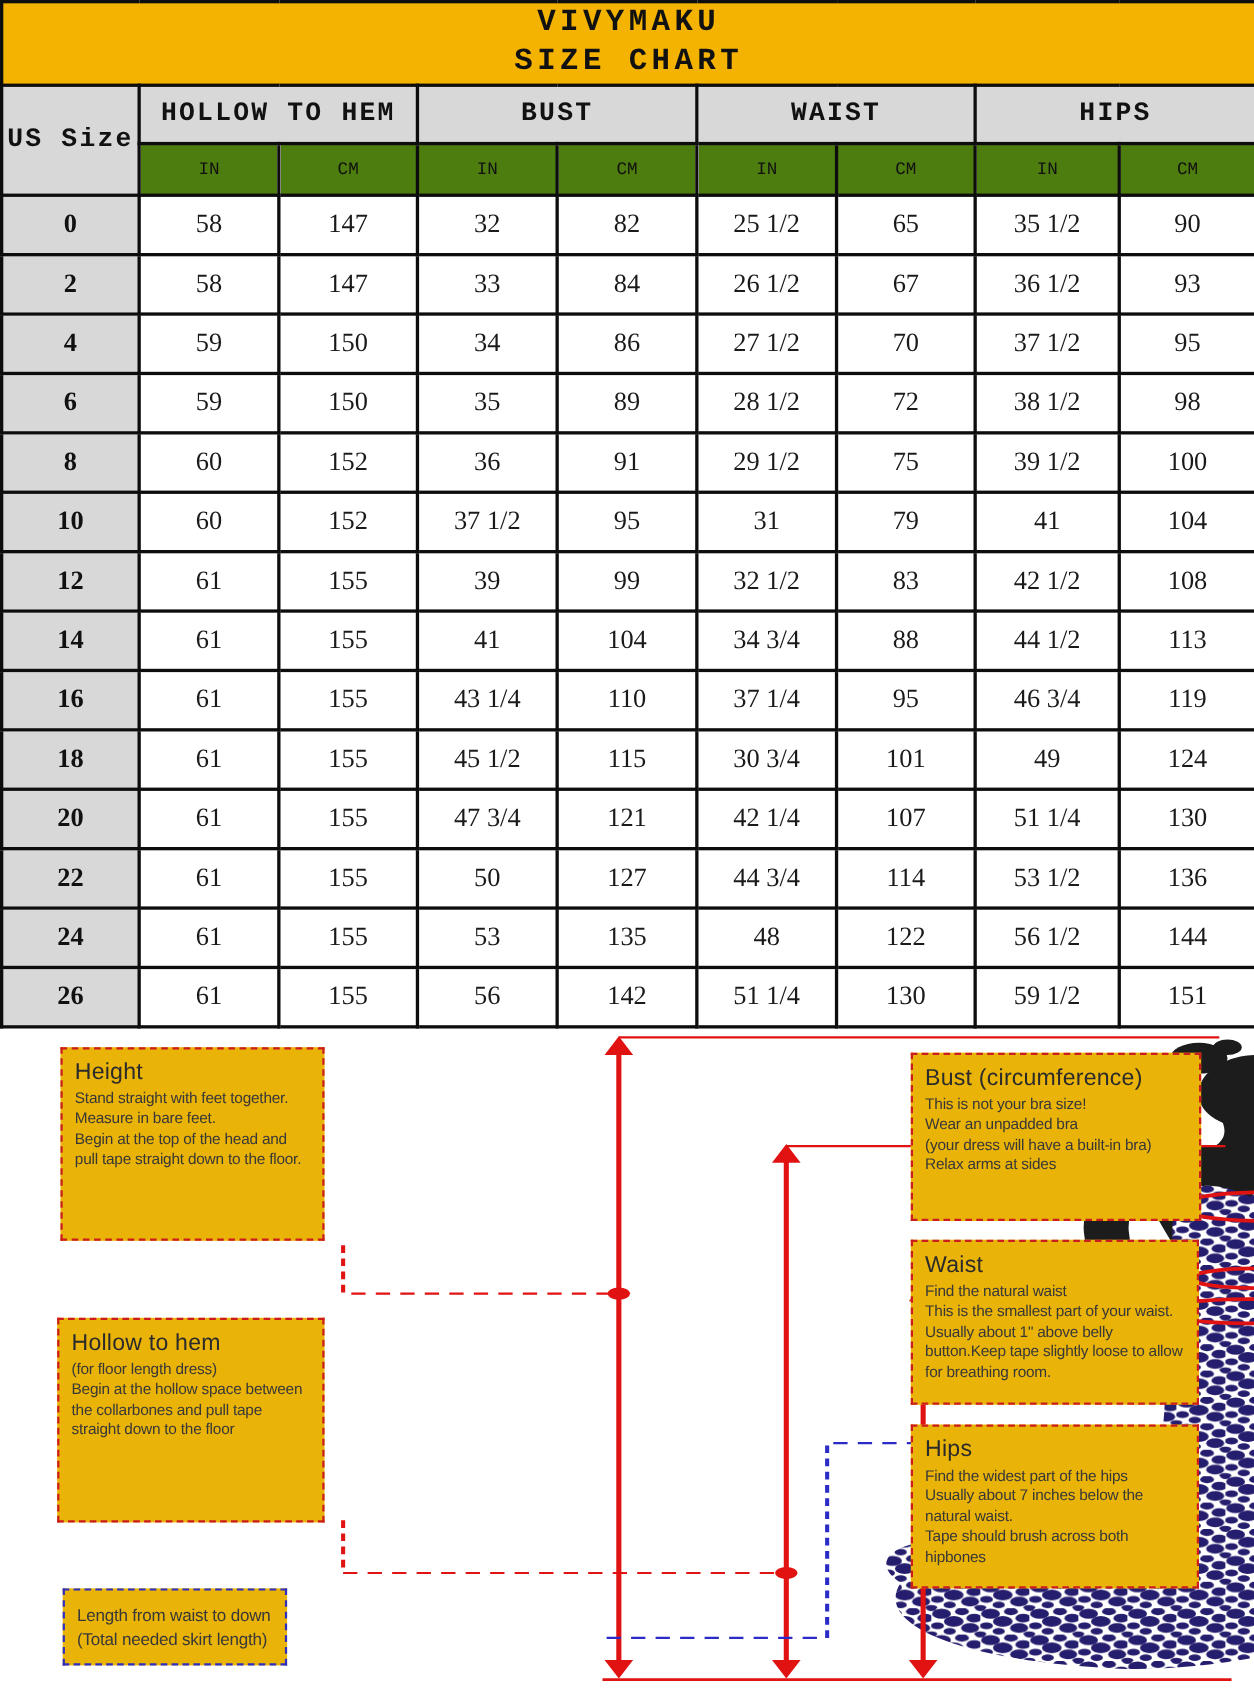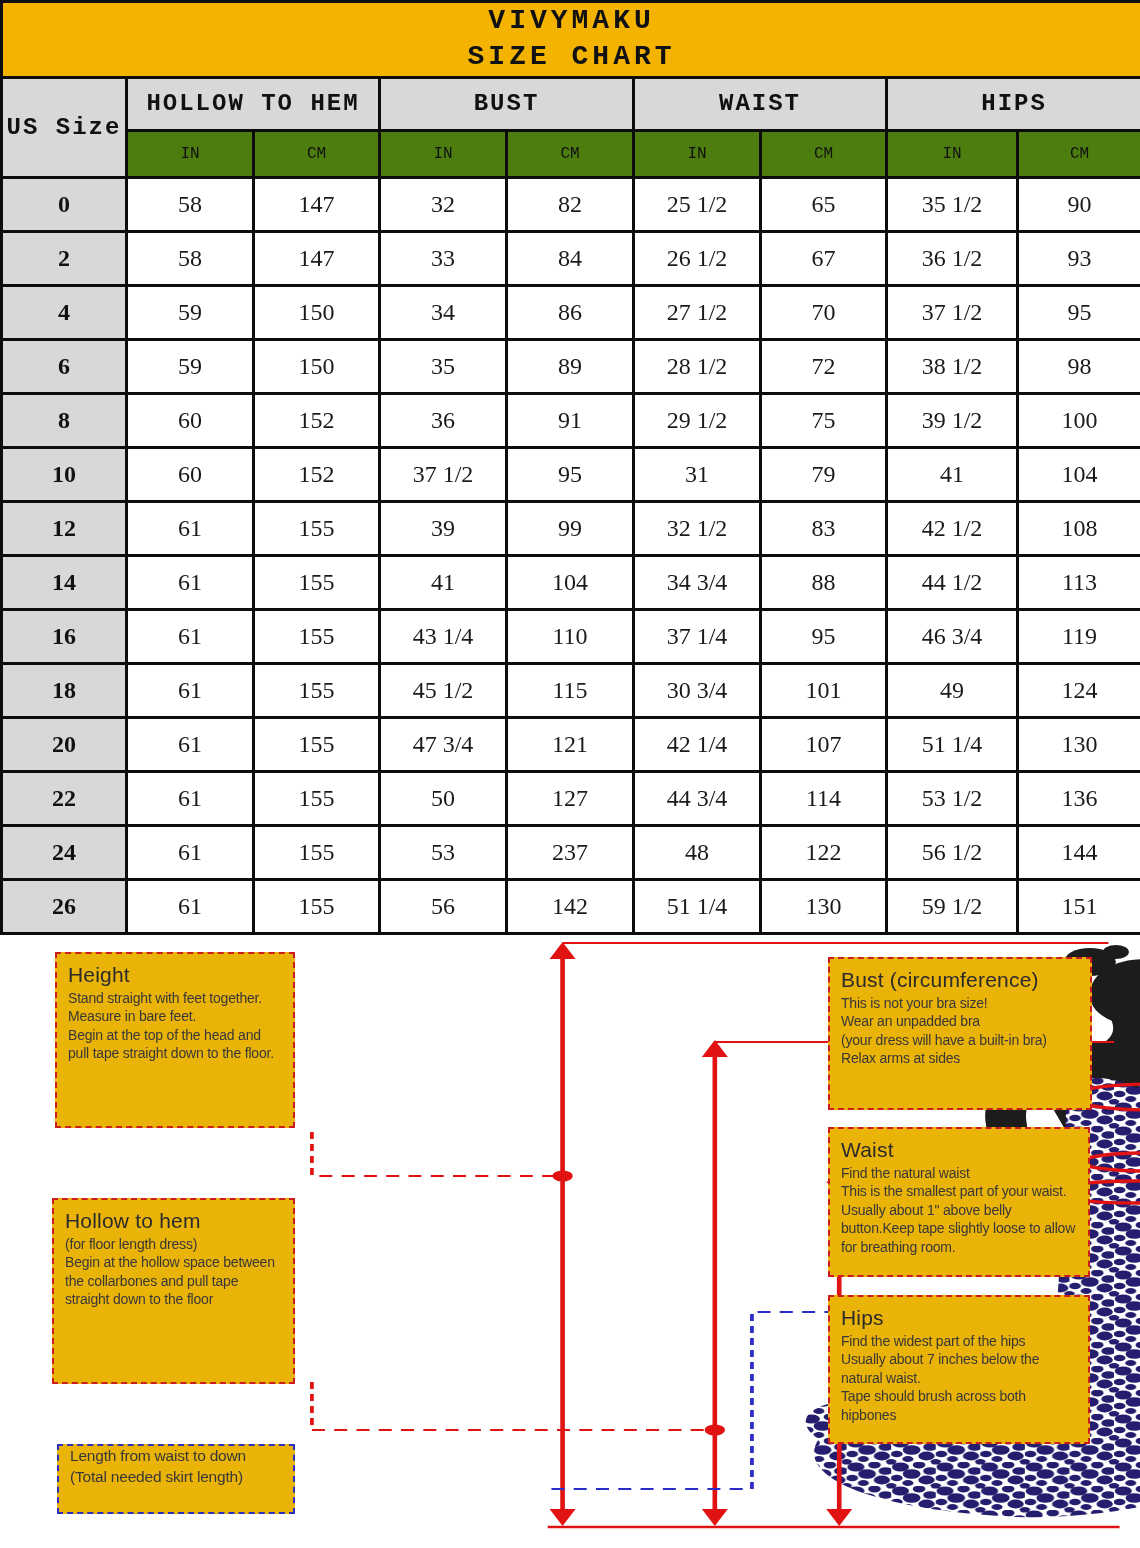--- a/index.html
+++ b/index.html
@@ -228,21 +228,21 @@
         <td>44 3/4</td>
         <td>114</td>
         <td>53 1/2</td>
         <td>136</td>
       </tr>
       <tr>
         <th class="size">24</th>
         <td>61</td>
         <td>155</td>
         <td>53</td>
-        <td>237</td>
+        <td>135</td>
         <td>48</td>
         <td>122</td>
         <td>56 1/2</td>
         <td>144</td>
       </tr>
       <tr>
         <th class="size">26</th>
         <td>61</td>
         <td>155</td>
         <td>56</td>
@@ -364,21 +364,21 @@
     <div class="nl">Measure in bare feet.</div>
     <div class="nl">Begin at the top of the head and pull tape straight down to the floor.</div>
   </div>
 
   <div class="note" style="left:52px;top:264px;width:243px;height:186px">
     <div class="nt">Hollow to hem</div>
     <div class="nl">(for floor length dress)</div>
     <div class="nl">Begin at the hollow space between the collarbones and pull tape straight down to the floor</div>
   </div>
 
-  <div class="note blue" style="left:57px;top:510px;width:238px;height:70px;padding-top:0">
+  <div class="note blue" style="left:57px;top:510px;width:204px;height:70px;padding-top:14px">
     <div class="nl">Length from waist to down</div>
     <div class="nl">(Total needed skirt length)</div>
   </div>
 
   <div class="note" style="left:828px;top:23px;width:264px;height:153px">
     <div class="nt">Bust (circumference)</div>
     <div class="nl">This is not your bra size!</div>
     <div class="nl">Wear an unpadded bra</div>
     <div class="nl">(your dress will have a built-in bra)</div>
     <div class="nl">Relax arms at sides</div>

